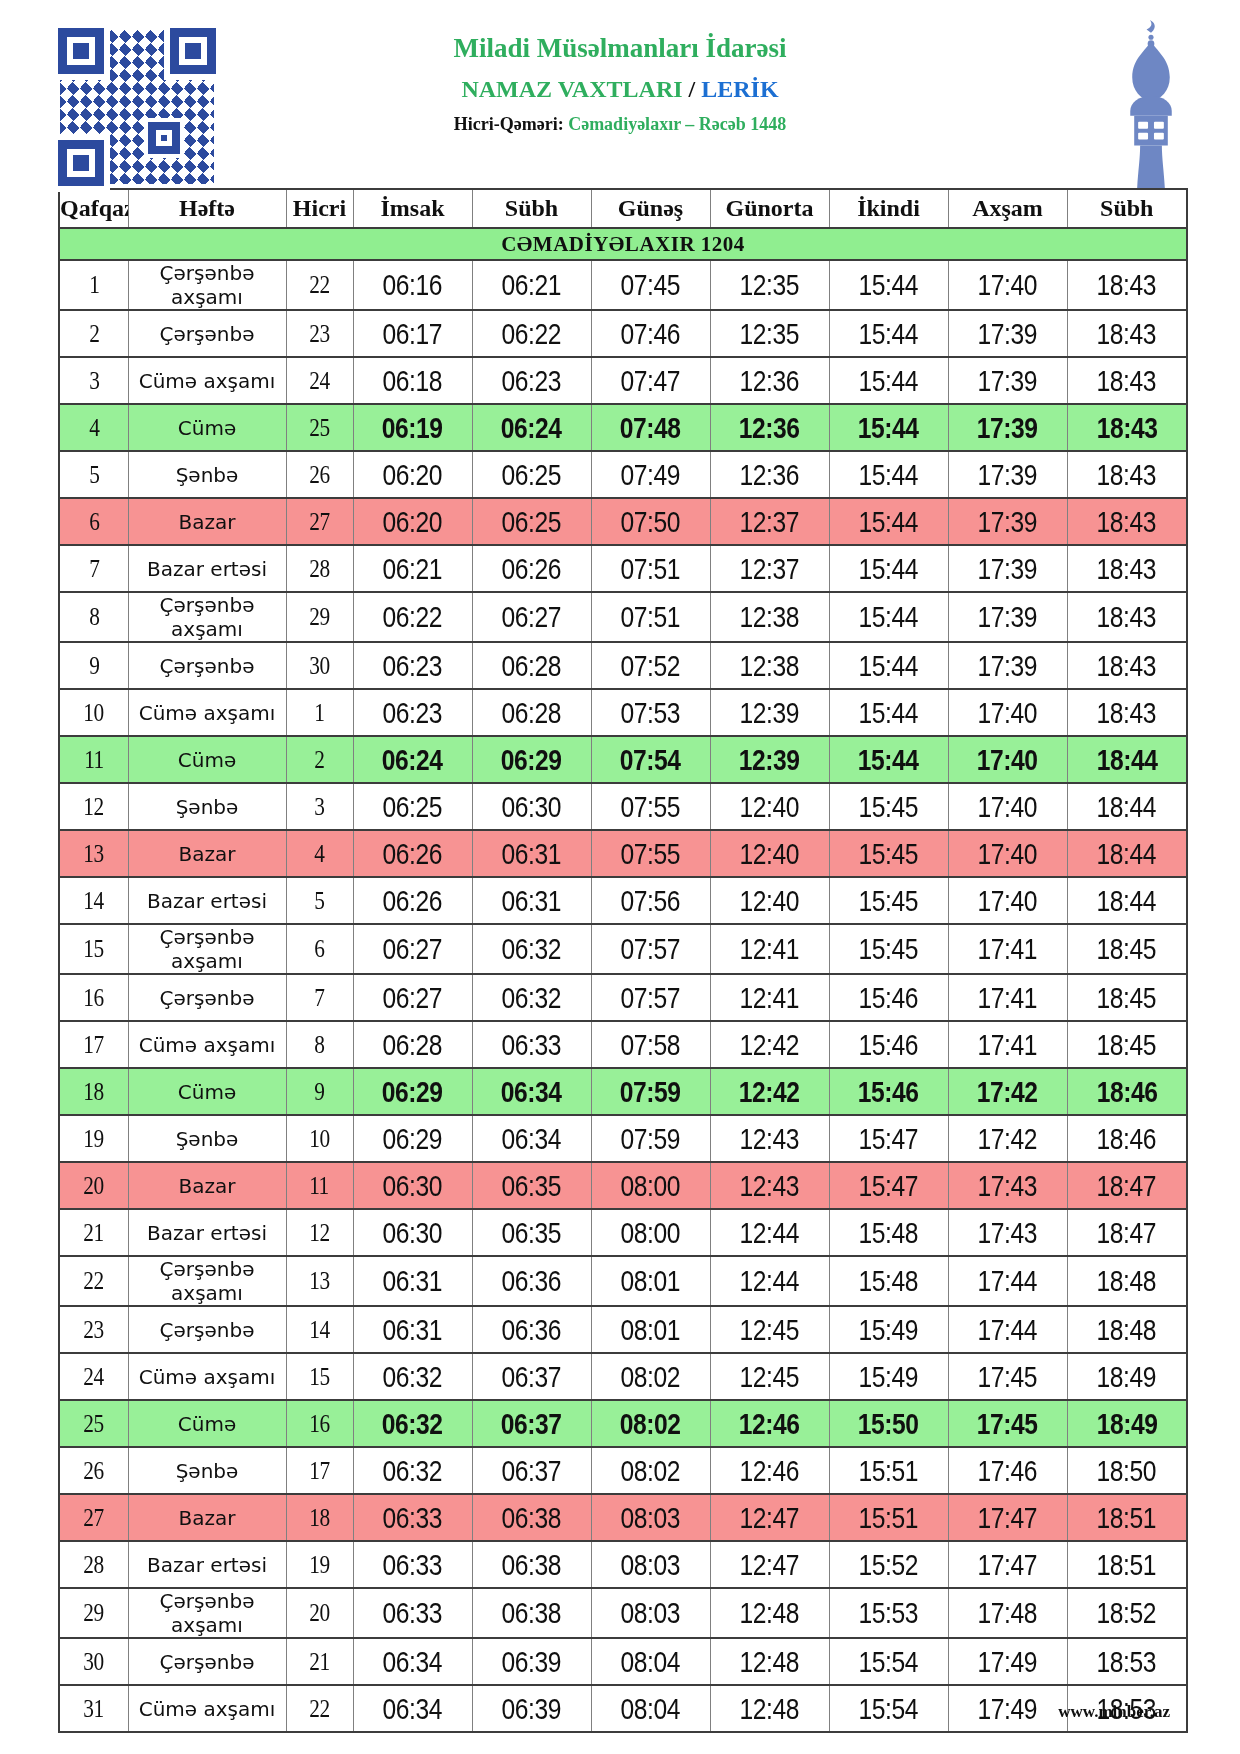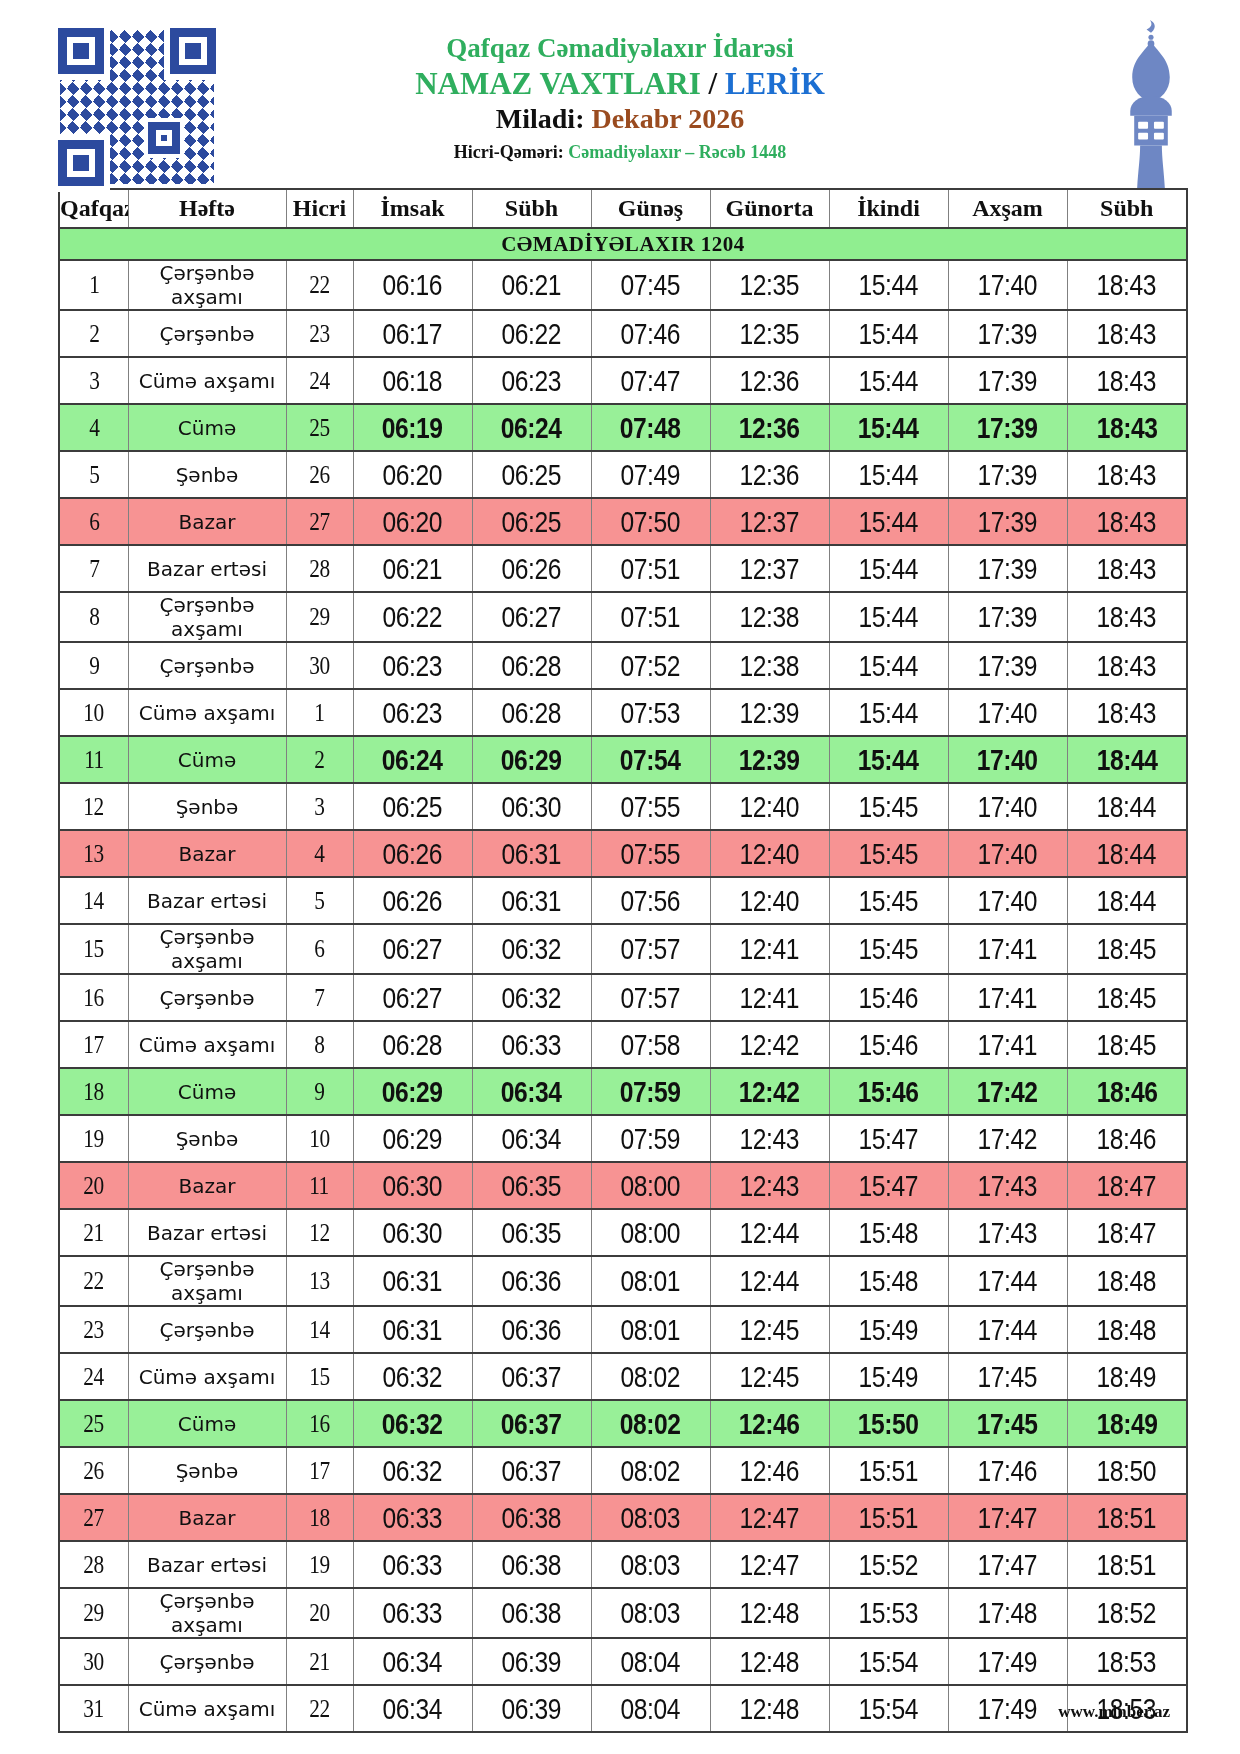--- a/index.html
+++ b/index.html
@@ -27,21 +27,21 @@
   .finder.bl { left:0; bottom:0; }
   .align-sq {
     position:absolute; width:32px; height:32px; box-sizing:border-box;
     border:8px solid var(--c-qr-blue,#2c4a9e); background:#fff; box-shadow:0 0 0 4px #fff;
     right:36px; bottom:32px;
   }
   .align-sq::after { content:""; position:absolute; inset:5px; background:var(--c-qr-blue,#2c4a9e); }
 
   .titles { position:absolute; left:230px; right:230px; top:32px; text-align:center; font-weight:bold; }
   .t1 { font-size:27px; line-height:33px; color:var(--c-green,#2fae5e); }
-  .t2 { font-size:31px; line-height:37px; }
+  .t2 { font-size:24px; line-height:37px;margin-top:6px; }
   .t3 { font-size:28px; line-height:34px; }
   .t4 { font-size:18px; line-height:33px; }
   .green { color:var(--c-green,#2fae5e); }
   .blue  { color:var(--c-blue,#1c6fd2); }
   .brown { color:var(--c-brown,#9a4b1f); }
   .black { color:var(--c-text,#101010); }
 
   .minaret { position:absolute; right:48px; top:20px; width:82px; height:168px; }
   .minaret svg { width:100%; height:100%; display:block; }
 
@@ -88,29 +88,25 @@
 
     <div class="qr">
       <div class="qr-dots"></div>
       <div class="finder tl"></div>
       <div class="finder tr"></div>
       <div class="finder bl"></div>
       <div class="align-sq"></div>
     </div>
 
     <div class="titles">
-      <div class="t1">Qafqaz Cəmadiyəlaxır İdarəsi</div>
+      <div class="t1">Miladi Müsəlmanları İdarəsi</div>
       <div class="t2">
         <span class="green">NAMAZ VAXTLARI</span>
         <span class="black">/</span>
         <span class="blue">LERİK</span>
-      </div>
-      <div class="t3">
-        <span class="black">Miladi:</span>
-        <span class="brown">Dekabr 2026</span>
       </div>
       <div class="t4">
         <span class="black">Hicri-Qəməri:</span>
         <span class="green">Cəmadiyəlaxır – Rəcəb 1448</span>
       </div>
     </div>
 
     <div class="minaret">
       <svg viewBox="0 0 80 170" xmlns="http://www.w3.org/2000/svg">
         <g fill="#6e87c4">

